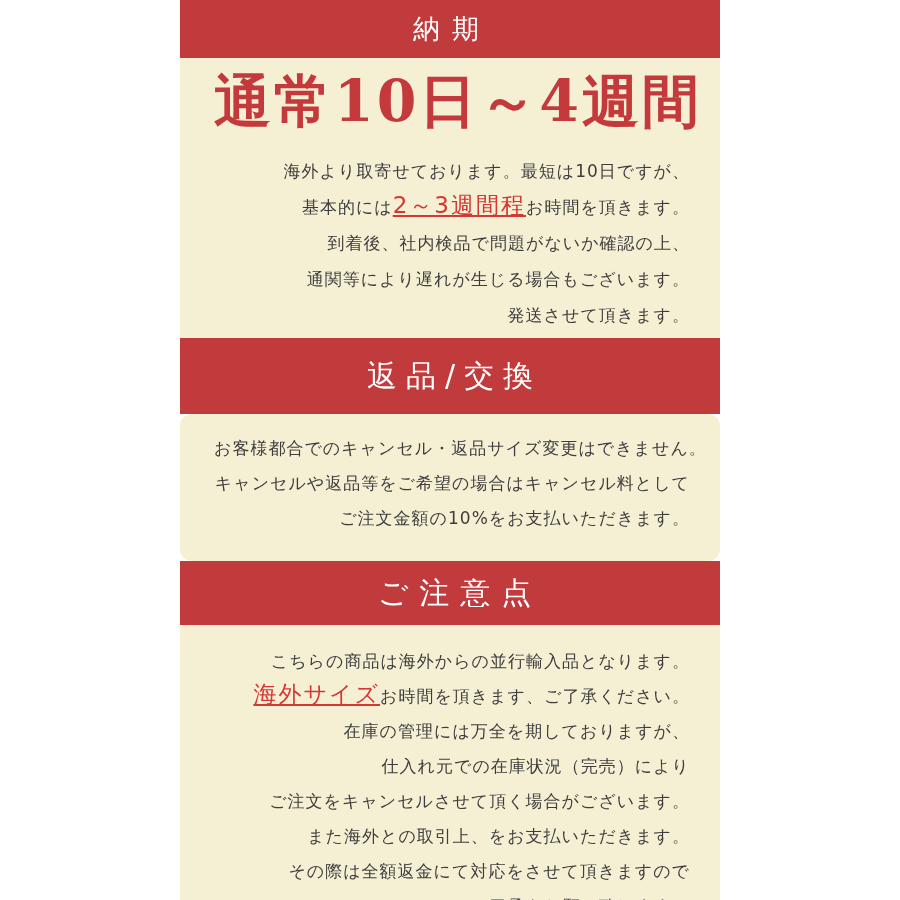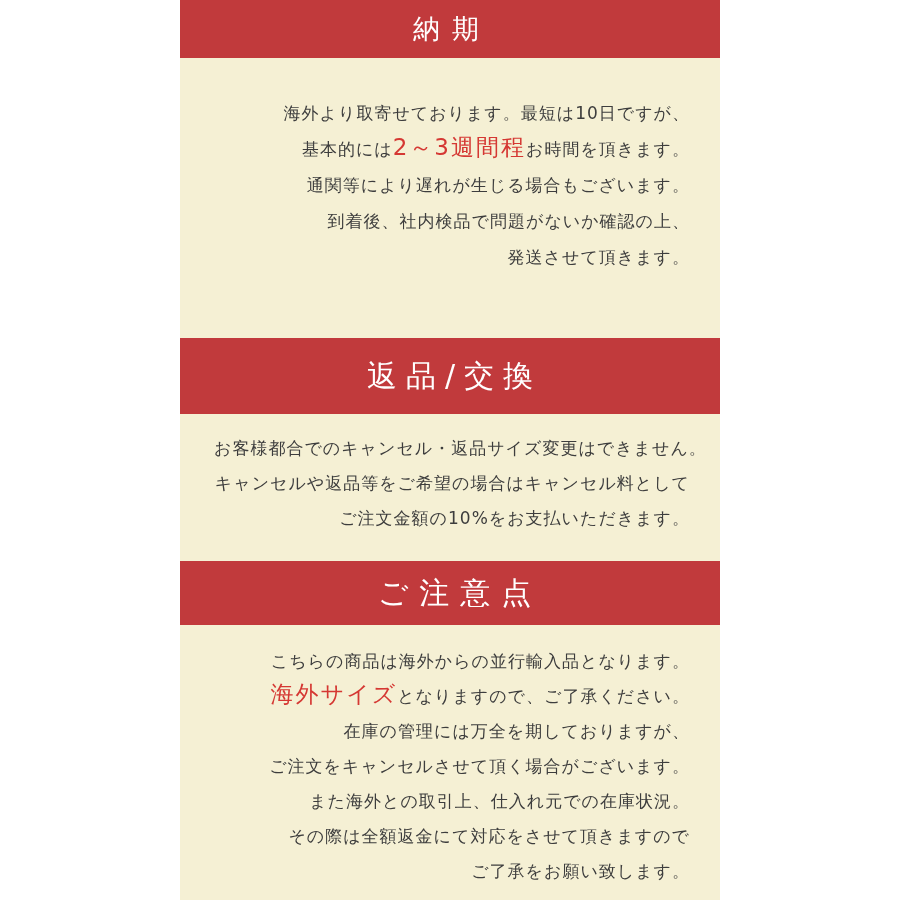--- a/index.html
+++ b/index.html
@@ -33,21 +33,21 @@
   .bar-delivery { height: 58px; font-size: 27px; letter-spacing: 12px; padding-left: 4px; }
   .bar-returns  { height: 76px; font-size: 30px; letter-spacing: 9px;  padding-left: 9px; }
   .bar-notes    { height: 64px; font-size: 30px; letter-spacing: 11px; padding-left: 20px; }
   .panel-body {
     background: var(--panel-cream, #f5f0d4);
     color: var(--body-text, #3d3d3d);
     flex: 0 0 auto;
     overflow: hidden;
   }
   .body-delivery { height: 280px; padding: 14px 30px 0 34px; }
-  .body-returns  { height: 147px; padding: 16px 30px 0 34px; }
+  .body-returns  { height: 147px; padding: 16px 30px 0 34px; border-radius: 12px; }
   .body-notes    { height: 289px; padding: 18px 30px 0 15px; }
   .big-title {
     color: var(--title-red, #c4393b);
     font-family: "DejaVu Serif", "Liberation Serif", serif;
     font-weight: 600;
     font-size: 57px;
     line-height: 58px;
     text-align: center;
     letter-spacing: 3px;
     white-space: nowrap;
@@ -59,57 +59,60 @@
     letter-spacing: 1px;
     white-space: nowrap;
     text-align: right;
   }
   .body-returns .line, .body-notes .line { line-height: 33px; }
   .accent {
     color: var(--accent-red, #d53833);
     font-size: 23px;
     font-weight: 500;
     letter-spacing: 2px;
+    text-decoration: underline;
   }
 </style>
 </head>
 <body>
 
 <div class="canvas">
   <div class="column">
 
     <header class="bar bar-delivery">
       <span>納期</span>
     </header>
     <div class="panel-body body-delivery">
+      <h1 class="big-title">通常10日～4週間</h1>
       <div class="para-delivery">
         <p class="line"><span>海外より取寄せております。最短は10日ですが、</span><span class="accent"></span><span></span></p>
         <p class="line"><span>基本的には</span><span class="accent">2～3週間程</span><span>お時間を頂きます。</span></p>
+        <p class="line"><span>到着後、社内検品で問題がないか確認の上、</span><span class="accent"></span><span></span></p>
         <p class="line"><span>通関等により遅れが生じる場合もございます。</span><span class="accent"></span><span></span></p>
-        <p class="line"><span>到着後、社内検品で問題がないか確認の上、</span><span class="accent"></span><span></span></p>
         <p class="line"><span>発送させて頂きます。</span><span class="accent"></span><span></span></p>
       </div>
     </div>
 
     <header class="bar bar-returns">
       <span>返品/交換</span>
     </header>
     <div class="panel-body body-returns">
       <p class="line"><span>お客様都合でのキャンセル・返品サイズ変更はできません。</span><span class="accent"></span><span></span></p>
       <p class="line"><span>キャンセルや返品等をご希望の場合はキャンセル料として</span><span class="accent"></span><span></span></p>
       <p class="line"><span>ご注文金額の10%をお支払いただきます。</span><span class="accent"></span><span></span></p>
     </div>
 
     <header class="bar bar-notes">
       <span>ご注意点</span>
     </header>
     <div class="panel-body body-notes">
       <p class="line"><span>こちらの商品は海外からの並行輸入品となります。</span><span class="accent"></span><span></span></p>
-      <p class="line"><span></span><span class="accent">海外サイズ</span><span>となりますので、ご了承ください。</span></p>
+      <p class="line"><span></span><span class="accent">海外サイズ</span><span>お時間を頂きます、ご了承ください。</span></p>
       <p class="line"><span>在庫の管理には万全を期しておりますが、</span><span class="accent"></span><span></span></p>
+      <p class="line"><span>仕入れ元での在庫状況（完売）により</span><span class="accent"></span><span></span></p>
       <p class="line"><span>ご注文をキャンセルさせて頂く場合がございます。</span><span class="accent"></span><span></span></p>
-      <p class="line"><span>また海外との取引上、仕入れ元での在庫状況。</span><span class="accent"></span><span></span></p>
+      <p class="line"><span>また海外との取引上、をお支払いただきます。</span><span class="accent"></span><span></span></p>
       <p class="line"><span>その際は全額返金にて対応をさせて頂きますので</span><span class="accent"></span><span></span></p>
       <p class="line"><span>ご了承をお願い致します。</span><span class="accent"></span><span></span></p>
     </div>
 
   </div>
 </div>
 
 </body></html>

